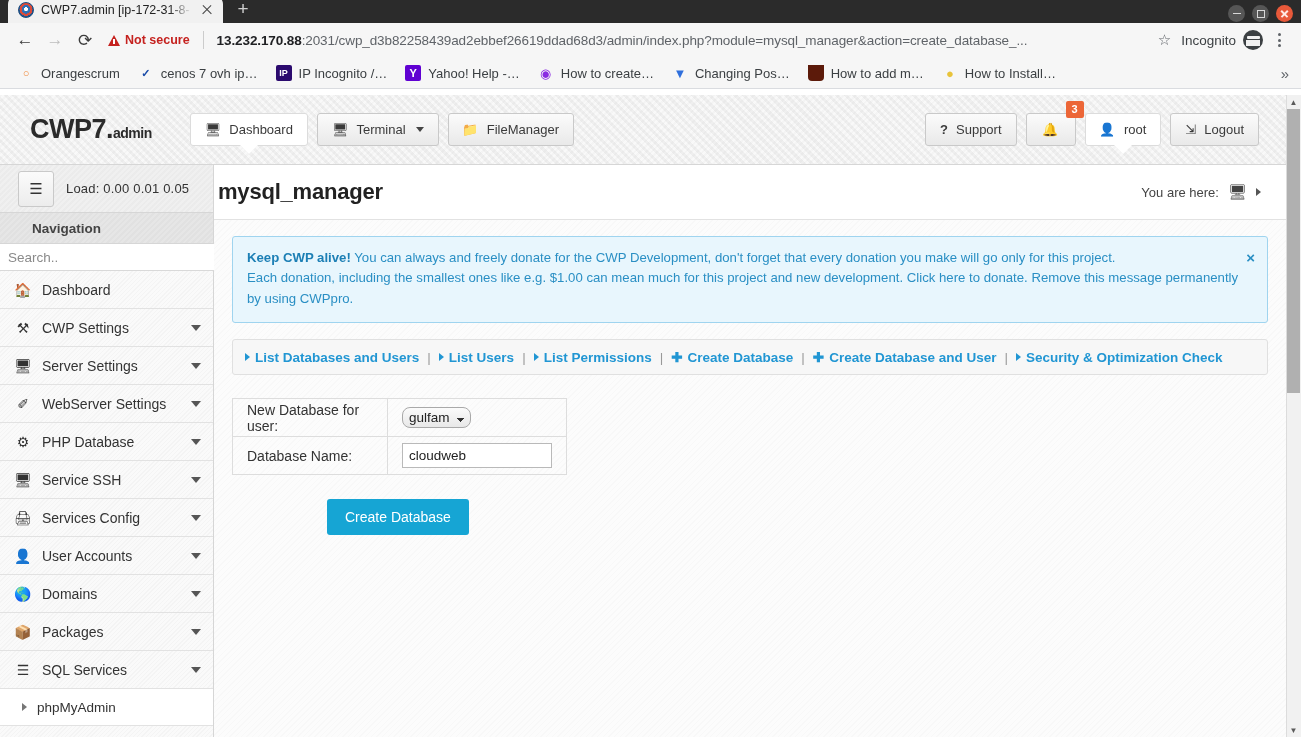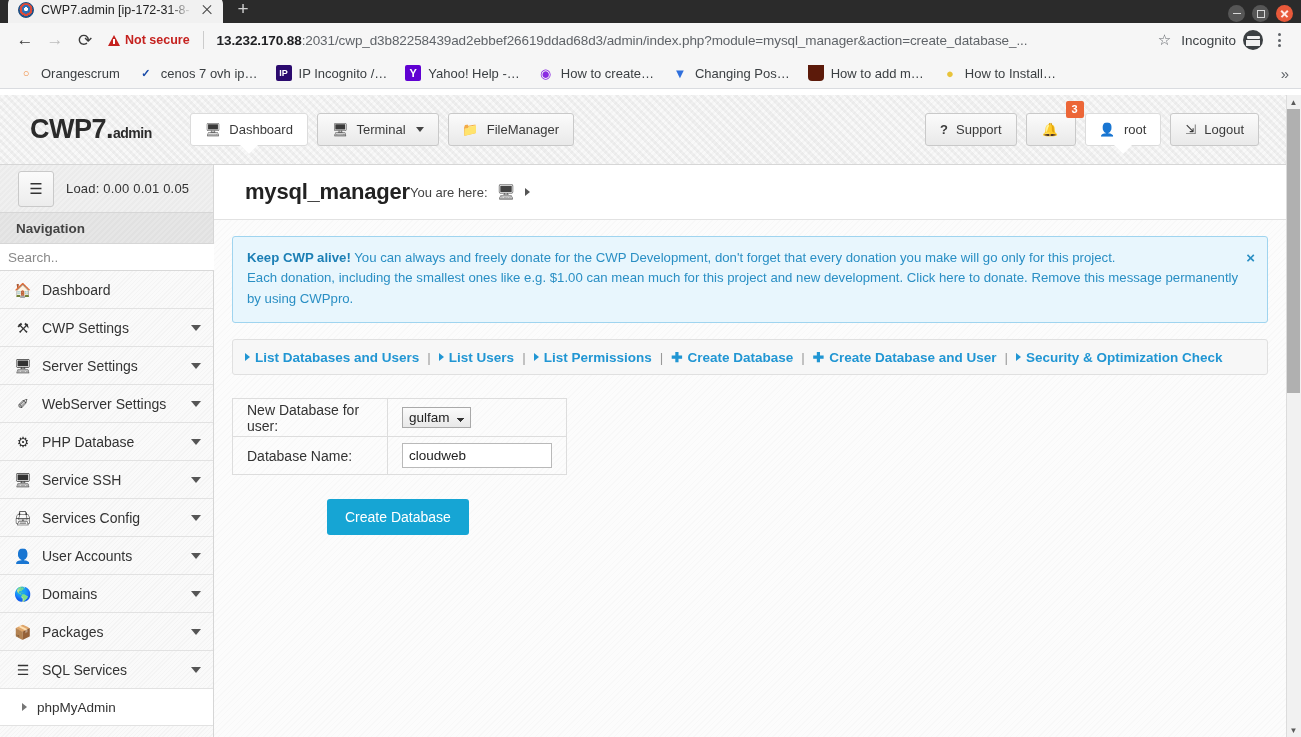--- a/index.html
+++ b/index.html
@@ -183,21 +183,21 @@
     background-image: repeating-linear-gradient(135deg, rgba(0,0,0,0.02) 0 2px, transparent 2px 4px);
     border-bottom:1px solid #d6d6d6;
   }
   .loadbtn {
     width:36px;height:36px;border:1px solid #c9c9c9;border-radius:3px;
     background:linear-gradient(#fbfbfb,#ececec);
     display:flex;align-items:center;justify-content:center;font-size:15px;color:#333;cursor:pointer;
   }
   .loadtxt { font-size:13px; color:#333; letter-spacing:0.2px;}
   .navtitle {
-    height:31px; display:flex; align-items:center; padding-left:16px;
+    height:31px; display:flex; align-items:center; padding-left:32px;
     font-size:13.5px; font-weight:700; color:#444;
     background:#e6e6e6;
     background-image: repeating-linear-gradient(135deg, rgba(0,0,0,0.025) 0 2px, transparent 2px 4px);
     border-bottom:1px solid #d6d6d6;
   }
   .navsearch {
     width:214px; height:27px; border:none; border-bottom:1px solid #d9d9d9;
     background:#fff; padding:0 8px; font-size:13.5px; color:#555;
     font-family:"Liberation Sans", sans-serif; outline:none;
   }
@@ -216,22 +216,22 @@
     background:#fff; padding-left:22px; font-size:13.5px; color:#333; height:37px;
   }
   .navitem.sub .tri {
     width:0;height:0;border-top:4px solid transparent;border-bottom:4px solid transparent;border-left:5px solid #777;
     flex:0 0 5px;
   }
 
   
   .main { flex:1; min-width:0; background:#fff; }
   .titlerow {
-    height:55px; display:flex; align-items:center; 
-    padding:0 25px 0 31px; border-bottom:1px solid #e2e2e2; background:#fff;
+    height:55px; display:flex; align-items:center; justify-content:space-between;
+    padding:0 25px 0 4px; border-bottom:1px solid #e2e2e2; background:#fff;
   }
   .pagetitle { font-size:22px; font-weight:700; color:#222; letter-spacing:-0.2px;}
   .youarehere { display:flex; align-items:center; gap:9px; font-size:13px; color:#444;}
   .content-area {
     padding:16px 18px 0 18px; height:517px;
     background:#fcfcfc;
     background-image: repeating-linear-gradient(135deg, rgba(0,0,0,0.016) 0 1px, transparent 1px 4px);
   }
   .alert {
     background:#e8f6fd; border:1px solid #9fd4ef; border-radius:3px;
@@ -250,21 +250,21 @@
   .tsep { color:#999; margin:0 2px; }
 
   .formtitle { margin-top:62px; font-size:25px; font-weight:700; color:#333; letter-spacing:-0.3px;}
   .ftable { margin-top:23px; border-collapse:collapse; }
   .ftable td { border:1px solid #ddd; padding:0 14px; height:38px; font-size:14px; color:#333; background:transparent;}
   .ftable td.labelcell { width:155px; }
   .ftable td.valcell { width:165px; }
   .selbox {
     appearance:none; -webkit-appearance:none;
     background:linear-gradient(#fbfbfb,#e8e8e8);
-    border:1px solid #a9a9a9; border-radius:0;
+    border:1px solid #a9a9a9; border-radius:8px;
     font-size:13.5px; color:#222; padding:2px 20px 2px 6px;
     font-family:"Liberation Sans", sans-serif; cursor:pointer;
     background-image:
       linear-gradient(45deg, transparent 50%, #333 50%),
       linear-gradient(135deg, #333 50%, transparent 50%),
       linear-gradient(#fbfbfb,#e8e8e8);
     background-position: calc(100% - 9px) 10px, calc(100% - 5px) 10px, 0 0;
     background-size: 4px 4px, 4px 4px, 100% 100%;
     background-repeat:no-repeat;
   }

